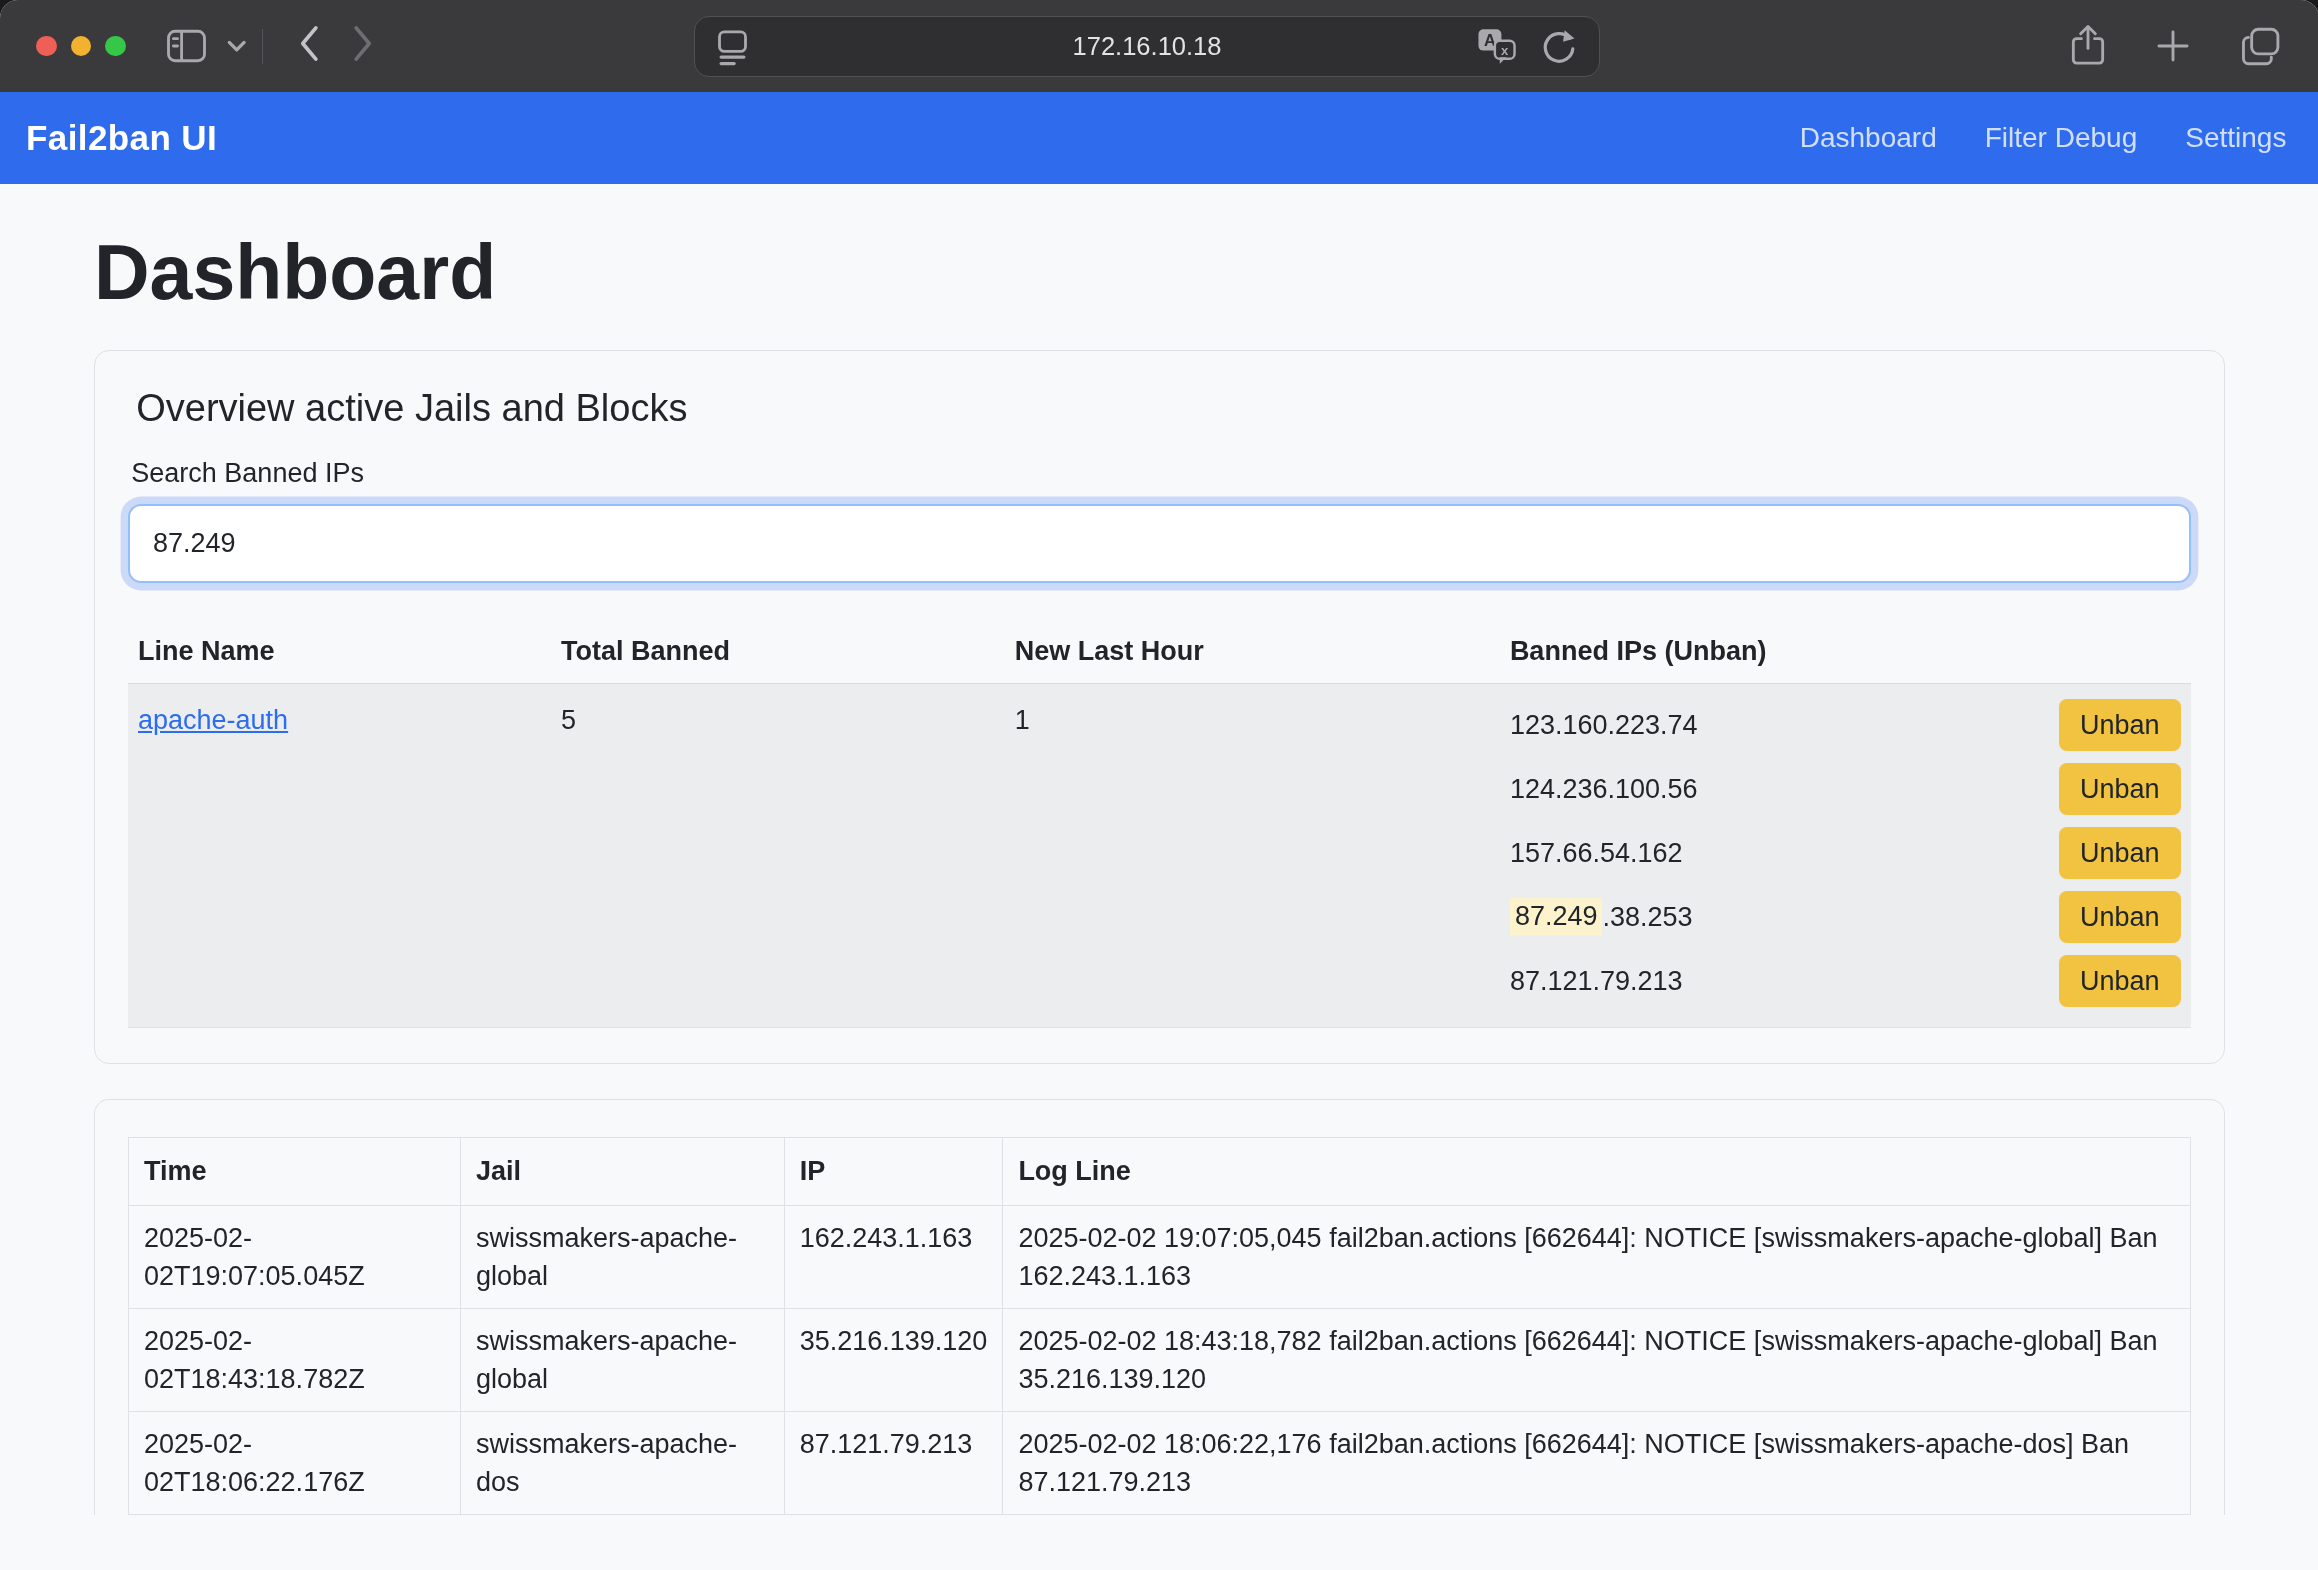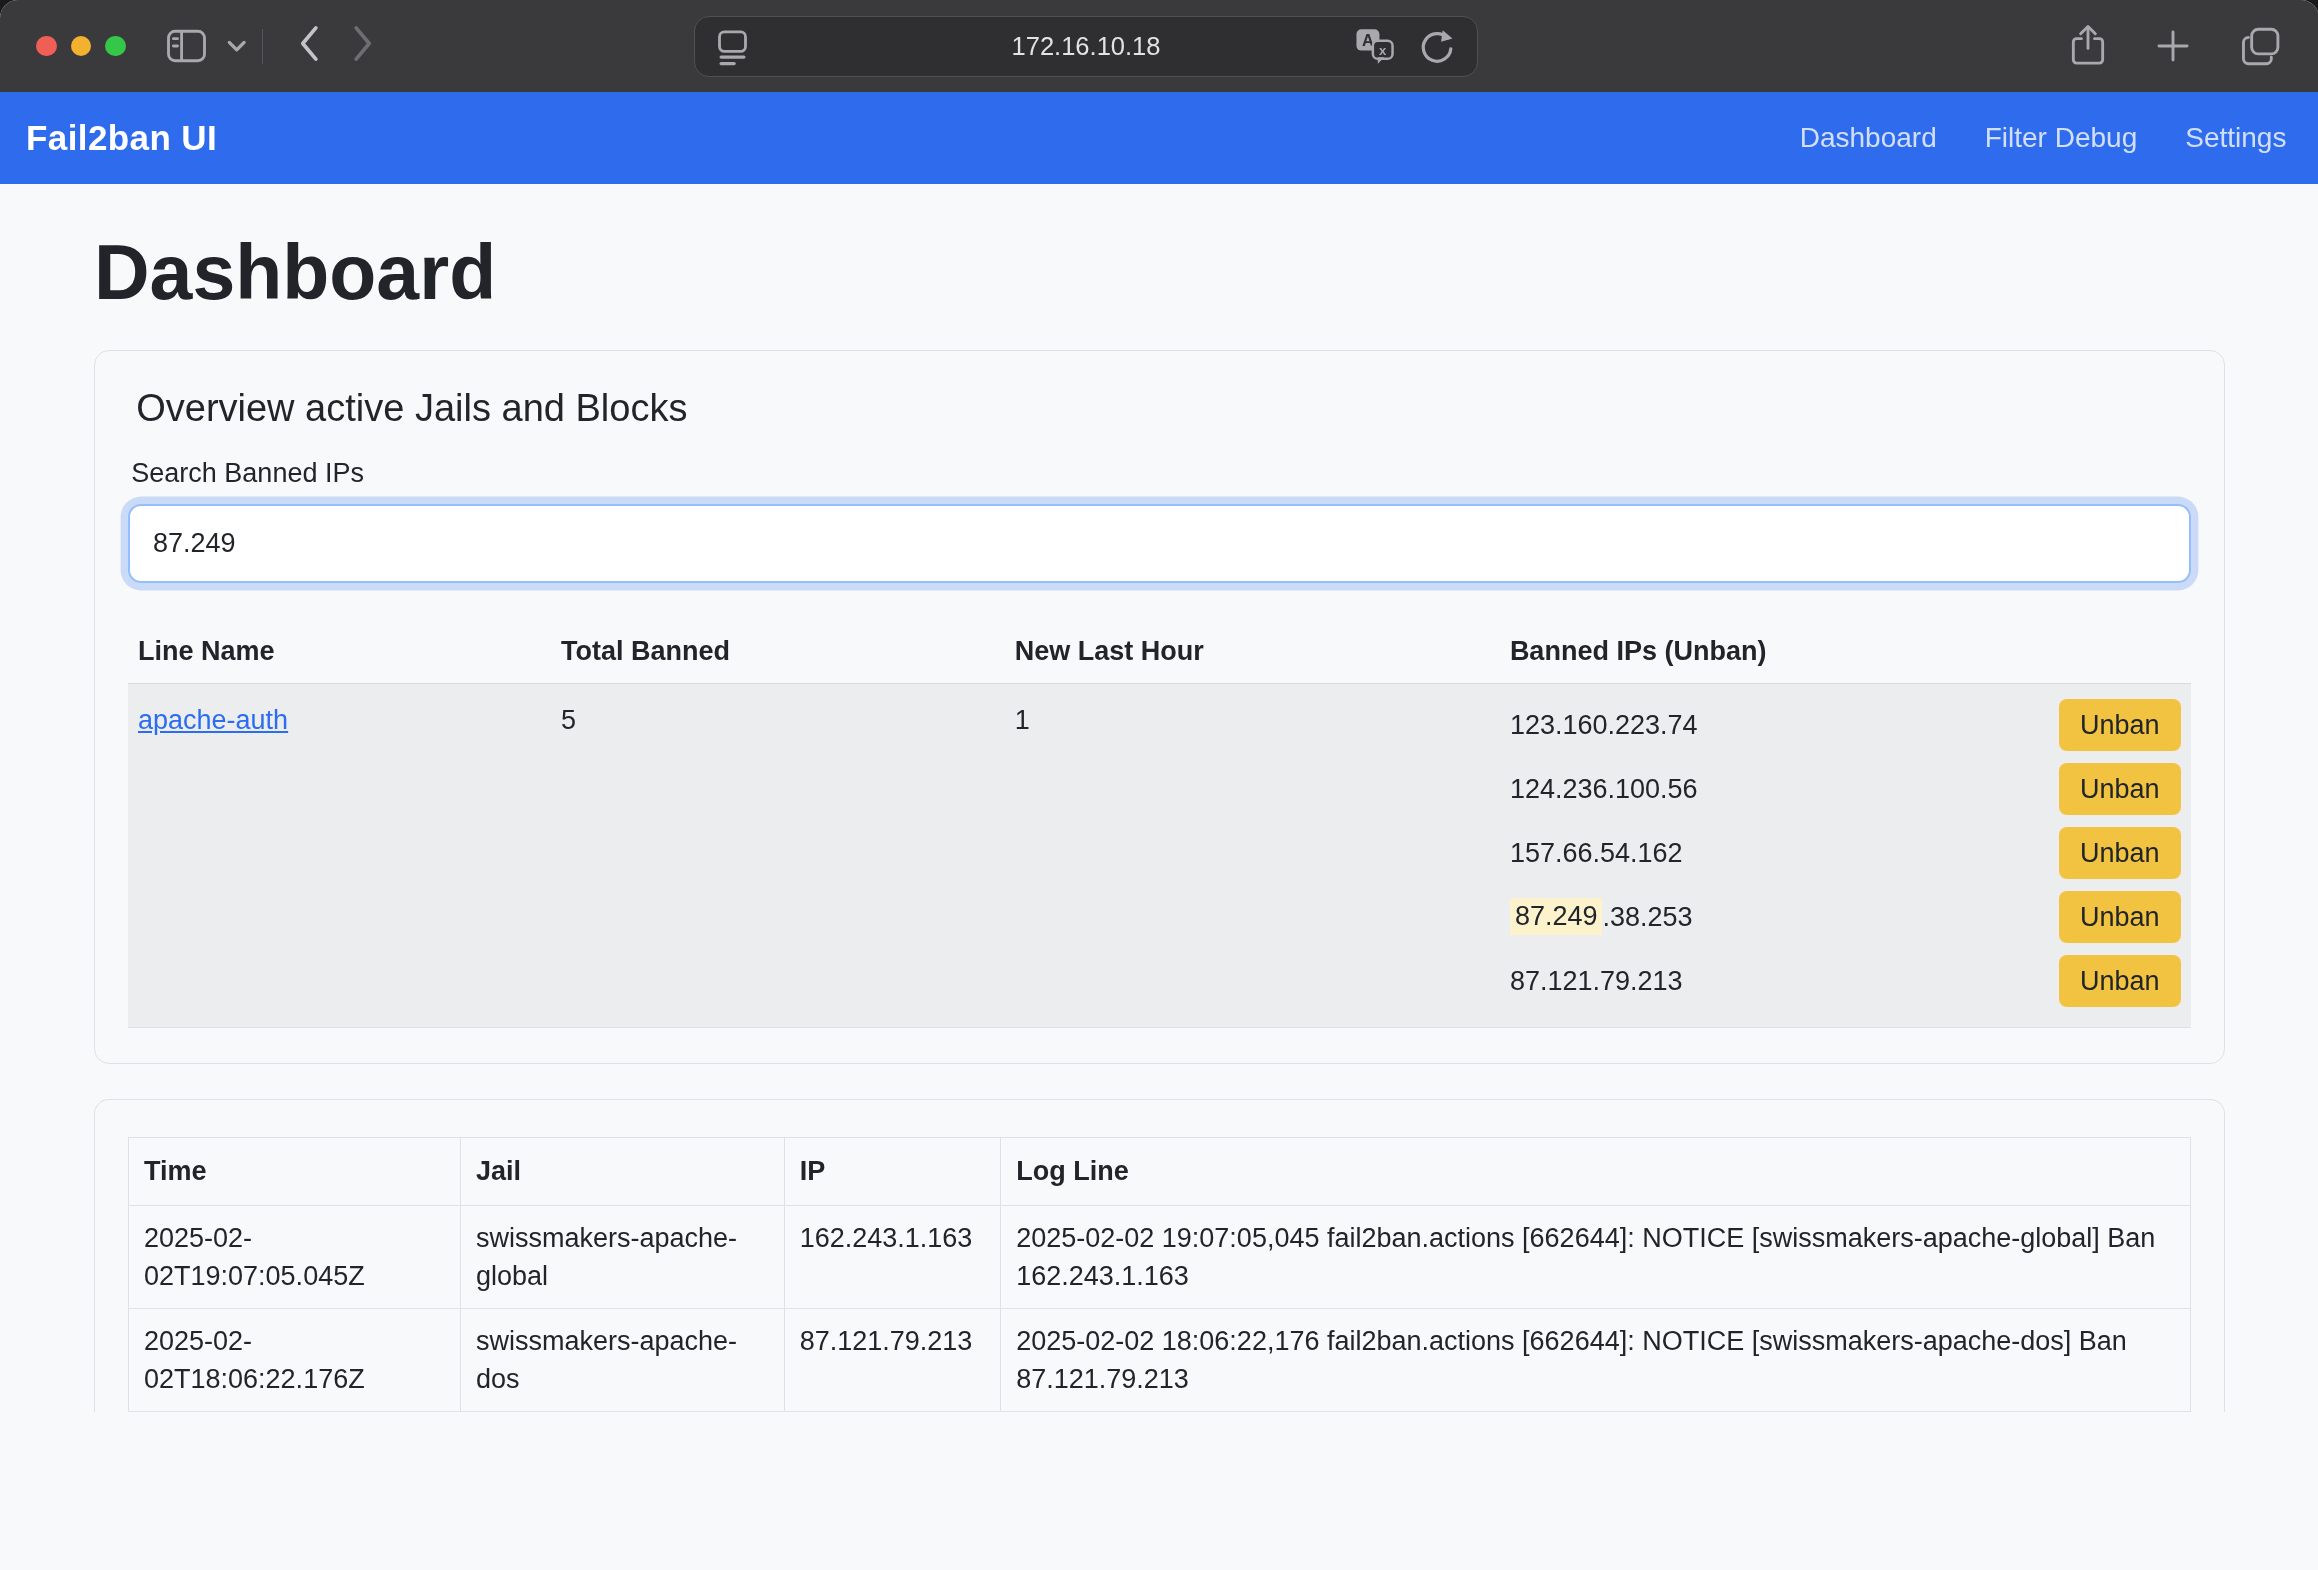--- a/index.html
+++ b/index.html
@@ -32,21 +32,21 @@
   .chrome-icon { color: #a9a9ad; display: inline-flex; align-items: center; }
   .chrome svg { display: block; }
   .tb-group { display: flex; align-items: center; gap: 18px; }
   .tb-sep { width: 1.6px; height: 35px; background: #55555a; margin: 0 15px; }
   .back-arrow { color: #c3c3c8; margin: 0 15px 5px 18px; }
   .fwd-arrow  { color: #6e6e72; margin: 0 0 5px 15px; }
 
   .url-bar {
     position: absolute;
     left: 694px; top: 16.4px;
-    width: 784px; height: 61px;
+    width: 906px; height: 61px;
     background: #2f2f32;
     border: 1.6px solid #505053;
     border-radius: 15px;
     display: flex; align-items: center;
     padding: 0 21.4px;
     text-decoration: underline;
   }
   .url-text {
     position: absolute; left: 0; right: 0;
     text-align: center;
@@ -336,20 +336,26 @@
           </tr>
         </thead>
         <tbody id="events-table-body">
   <tr>
     <td>2025-02-02T19:07:05.045Z</td>
     <td>swissmakers-apache-global</td>
     <td>162.243.1.163</td>
     <td>2025-02-02 19:07:05,045 fail2ban.actions [662644]: NOTICE [swissmakers-apache-global] Ban 162.243.1.163</td>
   </tr>
 
+  <tr>
+    <td>2025-02-02T18:43:18.782Z</td>
+    <td>swissmakers-apache-global</td>
+    <td>35.216.139.120</td>
+    <td>2025-02-02 18:43:18,782 fail2ban.actions [662644]: NOTICE [swissmakers-apache-global] Ban 35.216.139.120</td>
+  </tr>
 
   <tr>
     <td>2025-02-02T18:06:22.176Z</td>
     <td>swissmakers-apache-dos</td>
     <td>87.121.79.213</td>
     <td>2025-02-02 18:06:22,176 fail2ban.actions [662644]: NOTICE [swissmakers-apache-dos] Ban 87.121.79.213</td>
   </tr>
 
 </tbody>
       </table>

